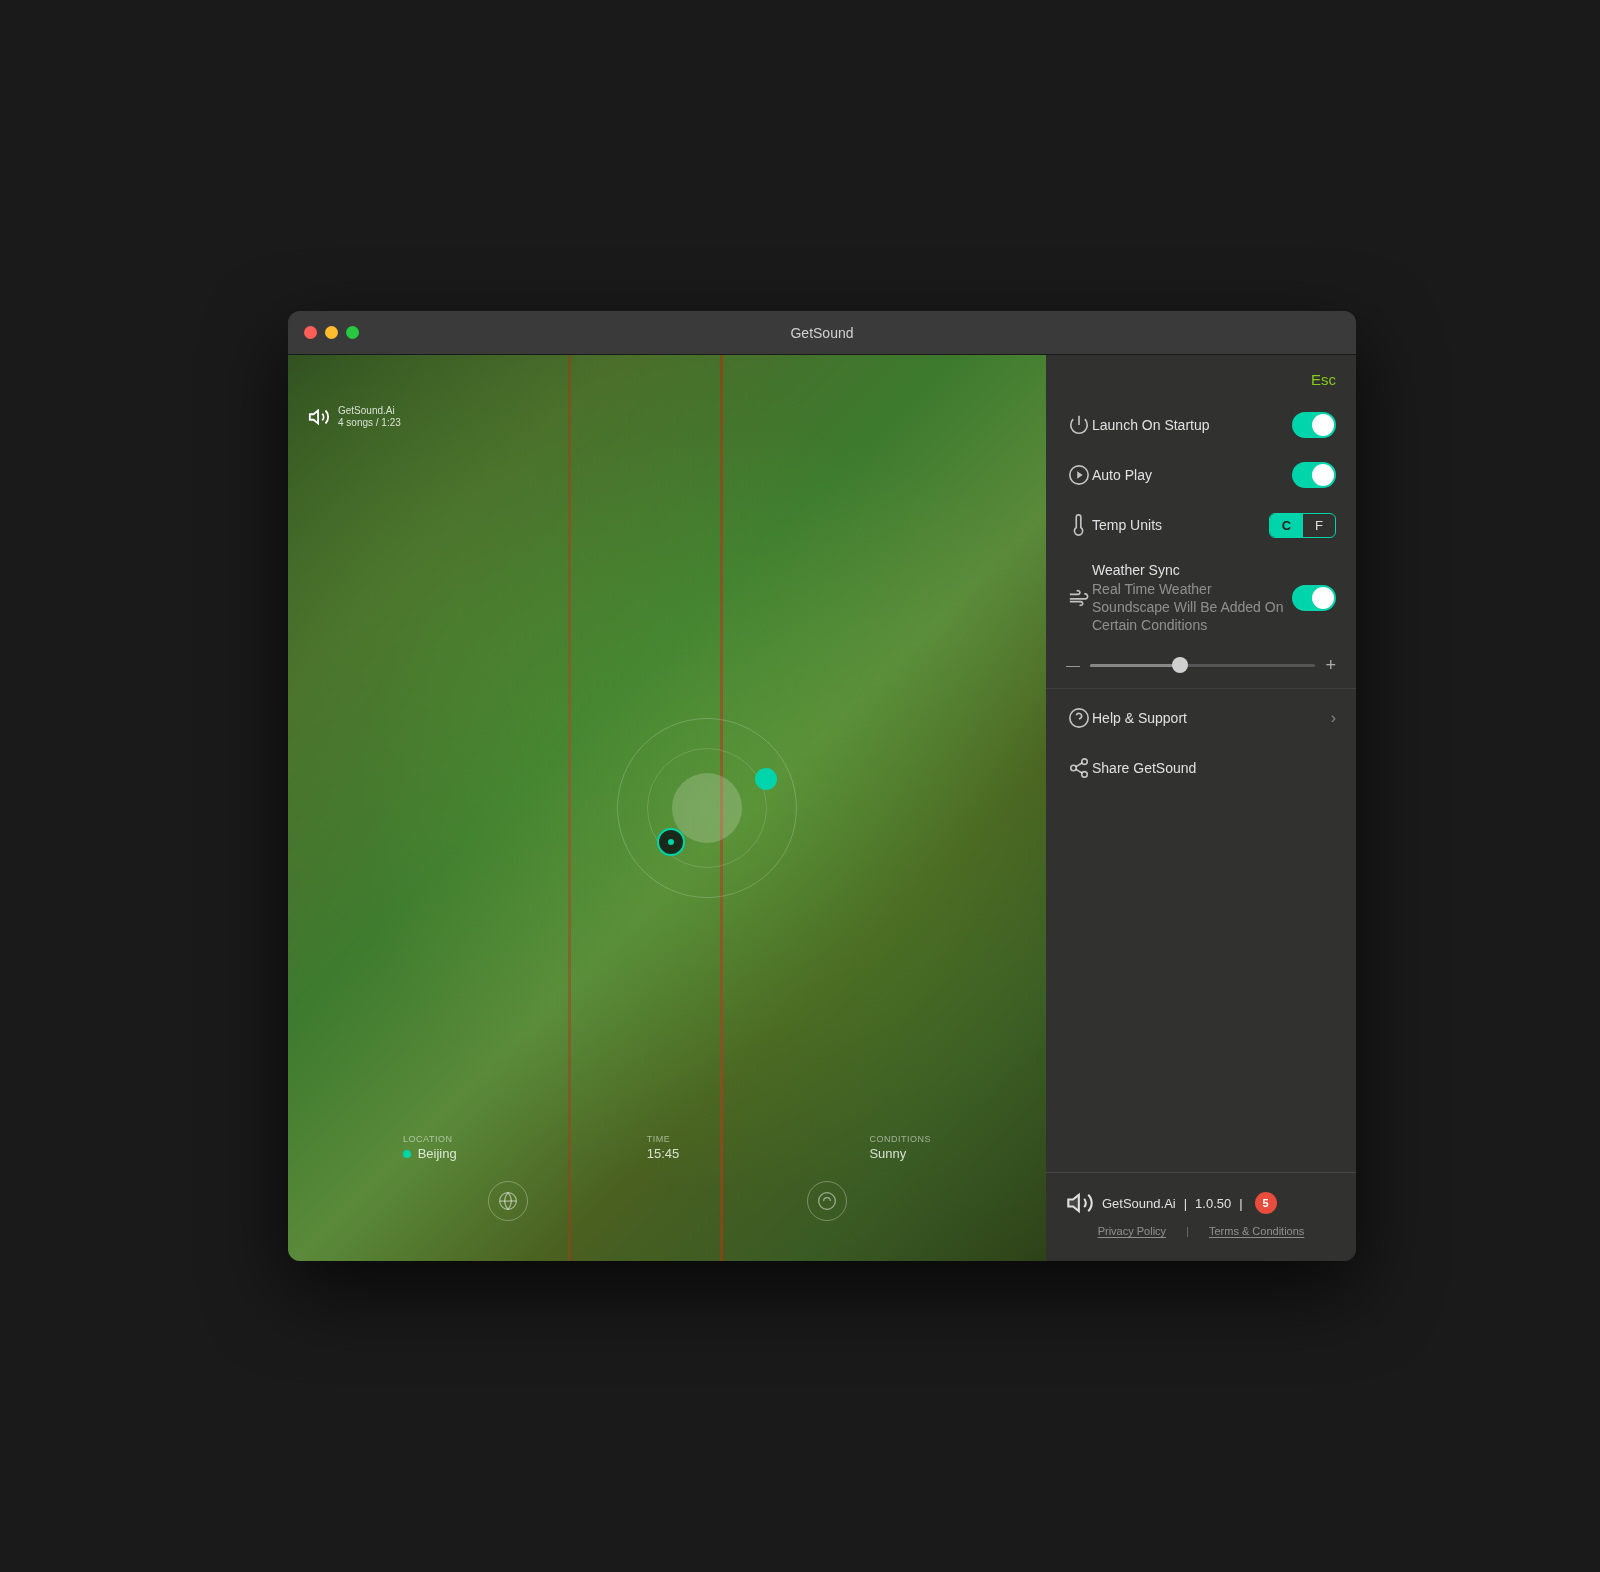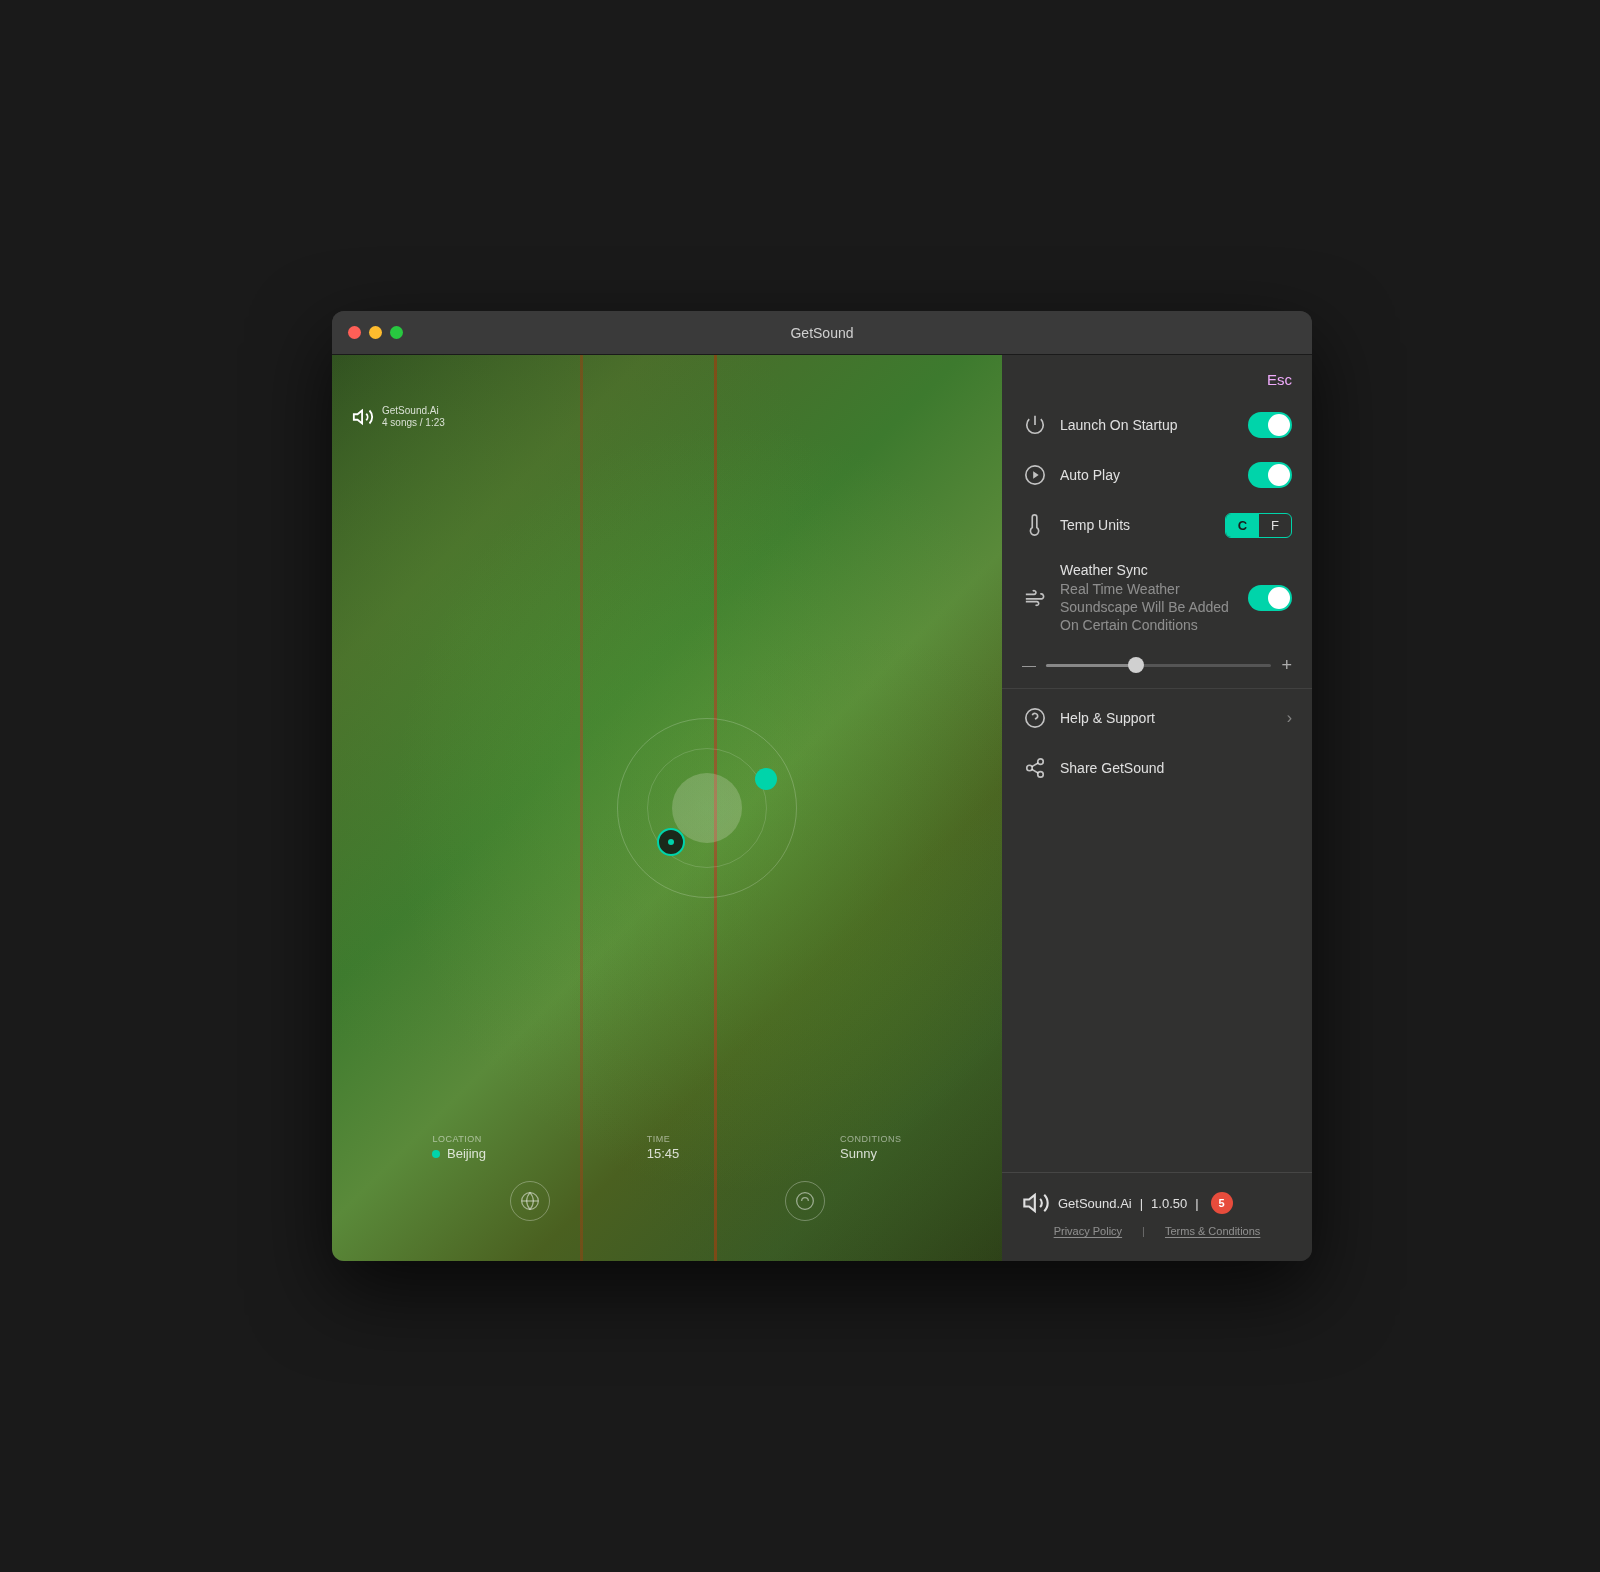--- a/index.html
+++ b/index.html
@@ -7,21 +7,21 @@
     body {
       background: #1a1a1a;
       display: flex;
       justify-content: center;
       align-items: center;
       min-height: 100vh;
       font-family: -apple-system, BlinkMacSystemFont, 'Helvetica Neue', sans-serif;
     }
 
     .window {
-      width: 980px;
+      width: 1068px;
       height: 950px;
       border-radius: 12px;
       overflow: hidden;
       box-shadow: 0 30px 80px rgba(0,0,0,0.7);
       display: flex;
       flex-direction: column;
       background: #2a2a2a;
       margin-left: 44px;
     }
 
@@ -262,38 +262,38 @@
       background: rgba(50, 50, 48, 0.95);
       display: flex;
       flex-direction: column;
       padding: 16px 0;
       flex-shrink: 0;
     }
 
     .esc-button {
       text-align: right;
       padding: 0 20px 12px;
-      color: #f0abfc;
+      color: #84cc16;
       font-size: 15px;
       font-weight: 500;
       cursor: pointer;
     }
 
     .settings-list {
       flex: 1;
       overflow-y: auto;
     }
 
     .settings-item {
       display: flex;
       align-items: center;
       padding: 12px 20px;
       cursor: pointer;
       transition: background 0.15s;
-      gap: 12px;
+      gap: 0;
     }
 
     .settings-item.active {
       background: rgba(255,255,255,0.08);
     }
 
     .item-icon {
       width: 26px;
       height: 26px;
       color: rgba(255,255,255,0.7);

